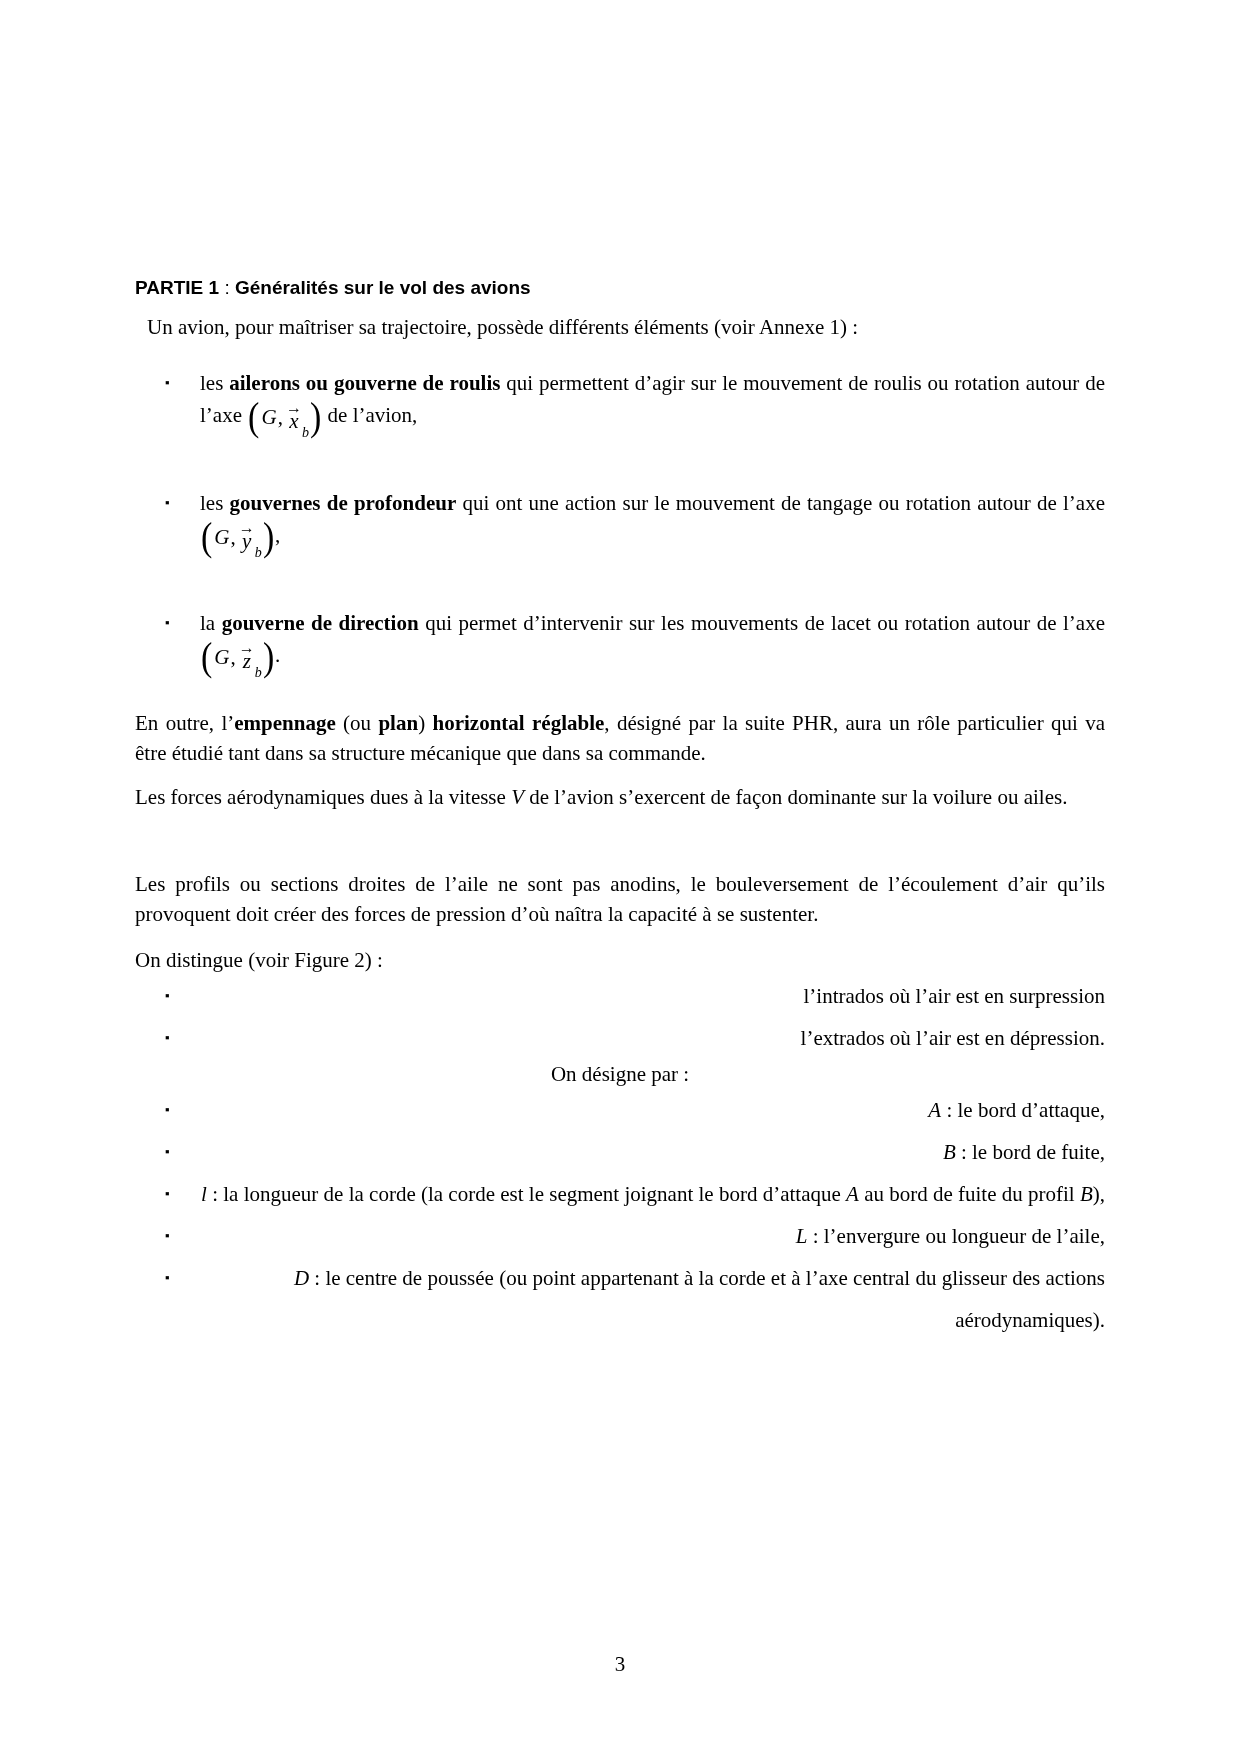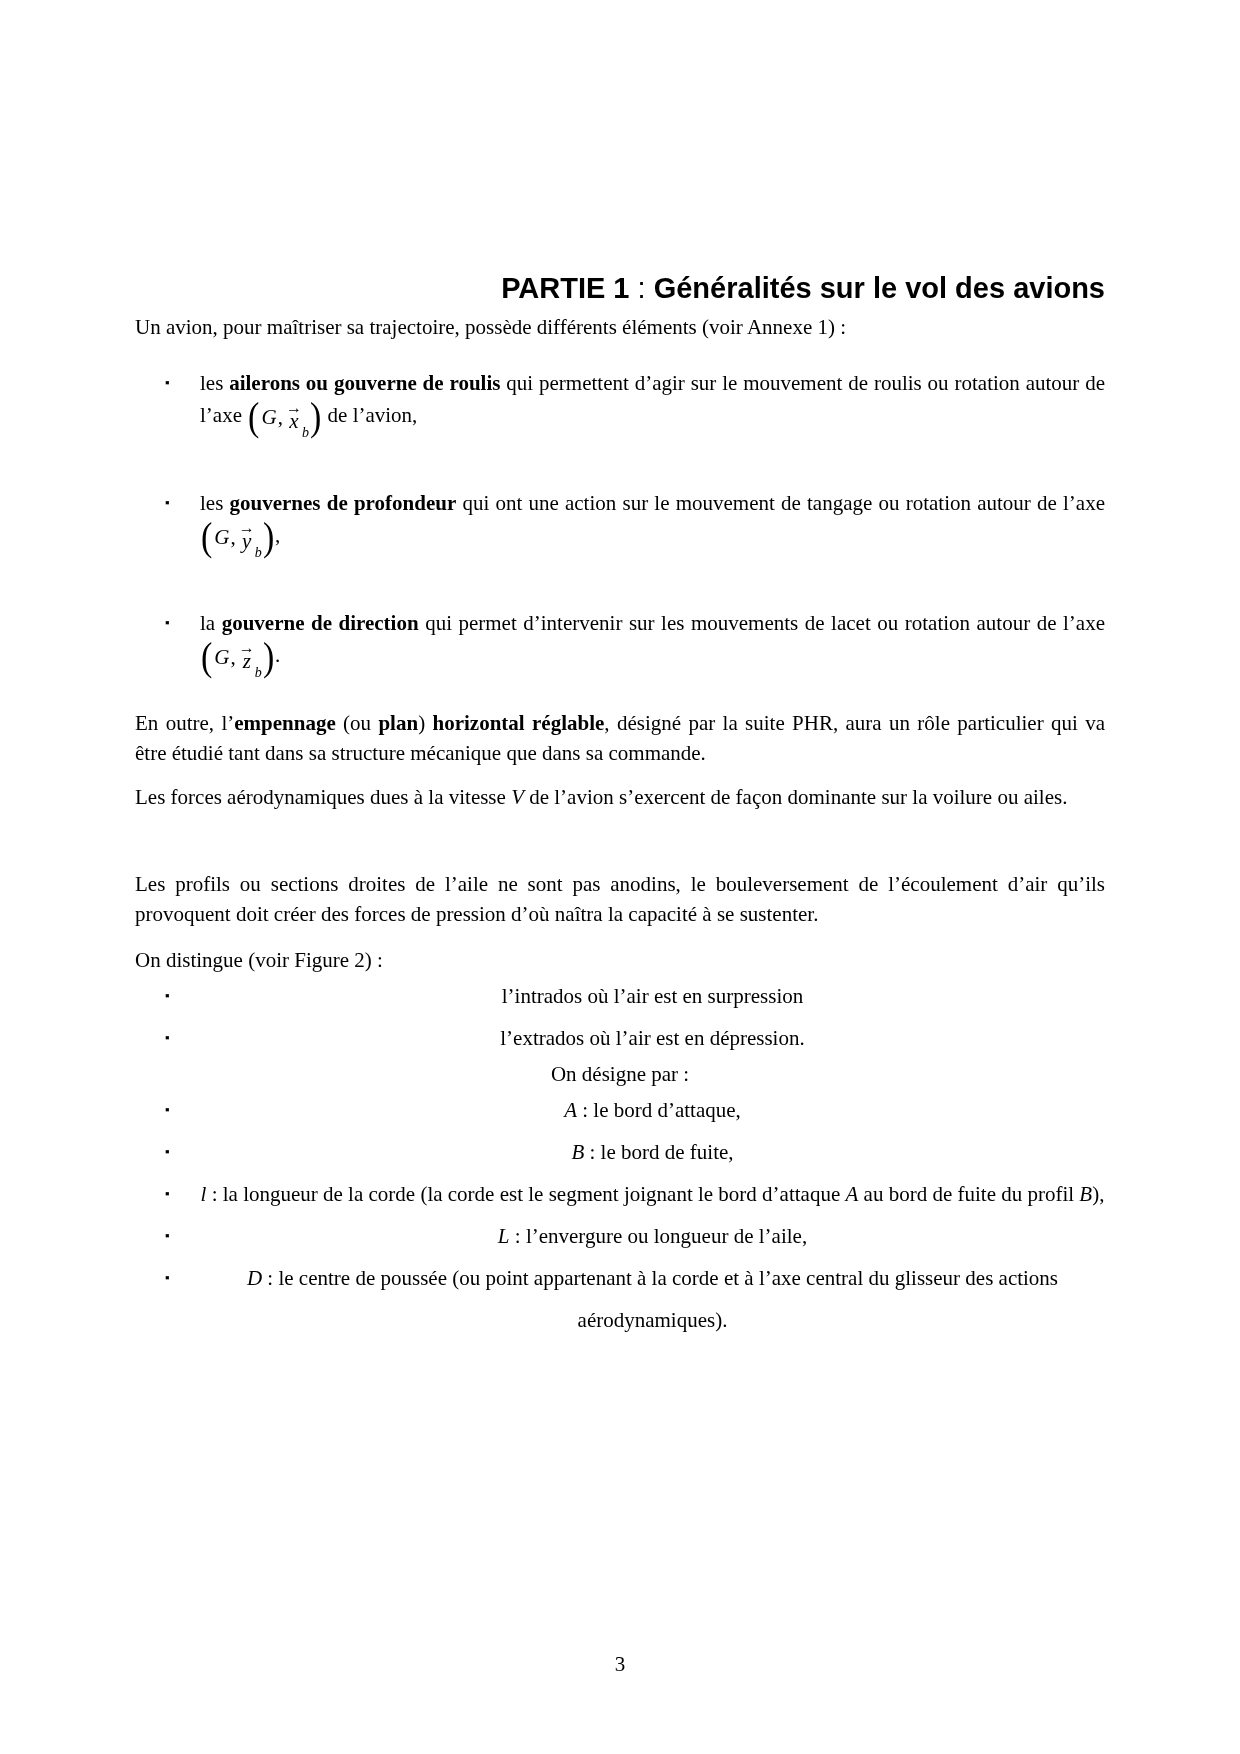--- a/index.html
+++ b/index.html
@@ -15,60 +15,60 @@
     overflow: hidden;
     box-sizing: border-box;
     padding: 0 135px;
   }
   p { margin: 0; }
   ul { margin: 0; padding: 0; list-style: none; }
 
   .doc-title {
     padding-top: 272px;
     margin: 0;
-    text-align: right;
+    text-align: left;
     font-family: "Liberation Sans", sans-serif;
-    font-size: 29px;
+    font-size: 19px;
     line-height: 32px;
     font-weight: bold;
   }
   .doc-title .sep { font-weight: 400; }
 
   .h-sans {
     margin: 0;
     font-family: "Liberation Sans", sans-serif;
     font-size: 22px;
     line-height: 28px;
     font-weight: bold;
   }
   .h-elements { margin-top: 56px; }
   .h-vol { margin-top: 14px; }
 
   .body-p { line-height: 30px; text-align: justify; }
-  .p-intro { margin-top: 8px; }
+  .p-intro { margin-top: 8px; margin-left: 12px; }
   .p-outro { margin-top: 32px; }
   .p-forces { margin-top: 14px; }
   .p-profils { margin-top: 57px; }
   .p-distingue { margin-top: 16px; text-align: left; }
   .p-designe { text-align: center; }
 
   .bl-list { margin-top: 26px; }
   .bl-list li { display: flex; margin-bottom: 52px; }
   .bl-list li:last-child { margin-bottom: 20px; }
   .marker {
     flex: 0 0 35px;
     margin-left: 30px;
     font-size: 13px;
     line-height: 30px;
   }
   .li-text { flex: 1; line-height: 30px; text-align: justify; }
 
   .tight-list li { display: flex; margin: 0; }
   .tight-list .marker { line-height: 42px; }
-  .tight-list .li-text { line-height: 42px; text-align: center; }
+  .tight-list .li-text { line-height: 42px; text-align: right; }
 
   .b { font-weight: bold; }
   .i { font-style: italic; }
 
   
   .math {
     display: inline-flex;
     align-items: center;
     vertical-align: middle;
     white-space: nowrap;

